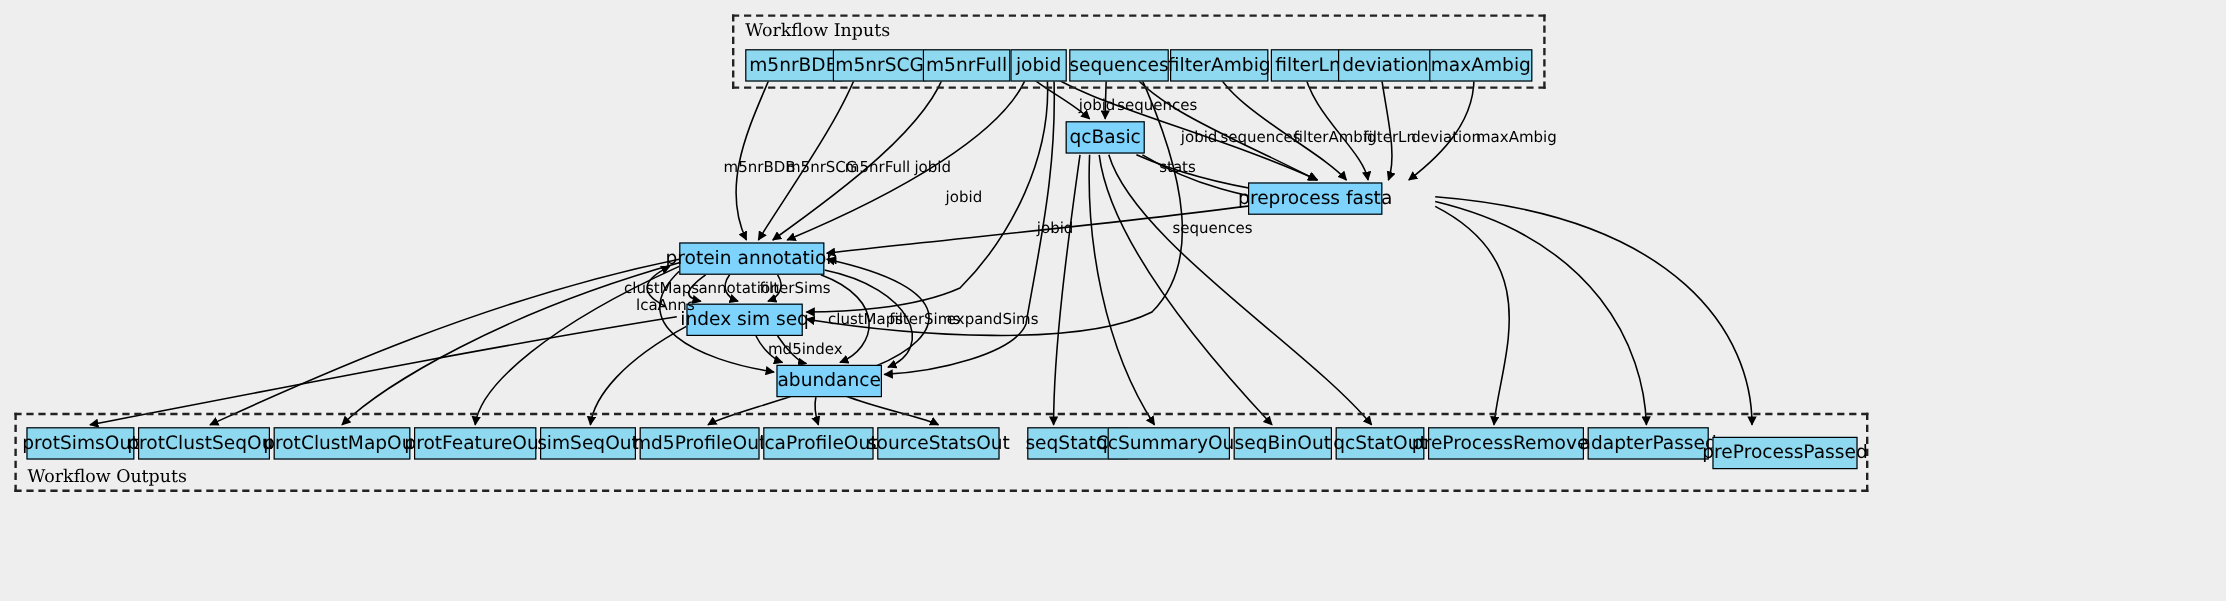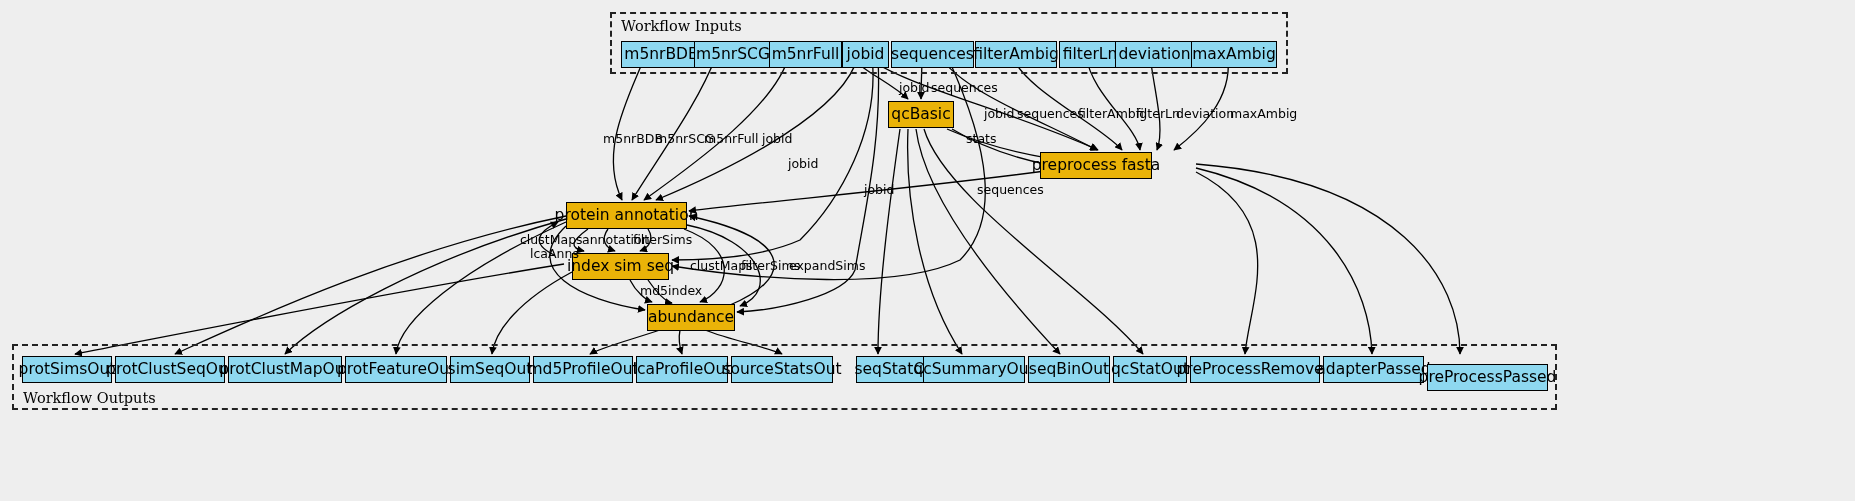--- a/index.html
+++ b/index.html
@@ -37,21 +37,21 @@
     white-space: nowrap;
     font-size: 15.5px;
     color: #000;
     line-height: 1;
     height: 27px;
   }
   .node.io {
     background: #8ed8f0;
   }
   .node.step {
-    background: #eab308;
+    background: #7dd3fc;
   }
   .group-box {
     position: absolute;
     box-sizing: border-box;
     border: 2px dashed #222;
     background: transparent;
   }
   .group-label {
     position: absolute;
     font-family: "DejaVu Serif", serif;

